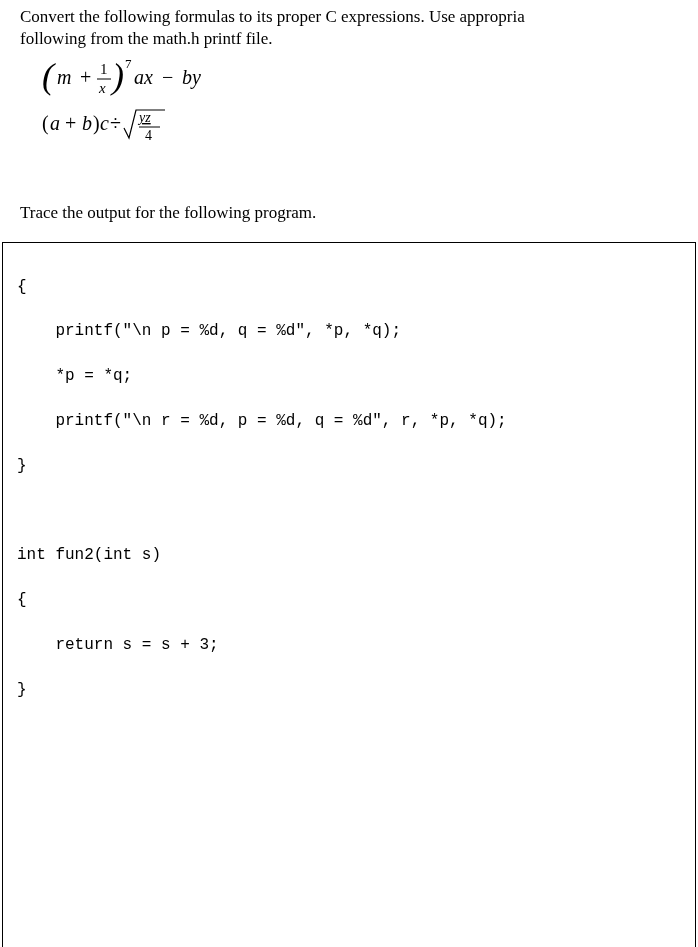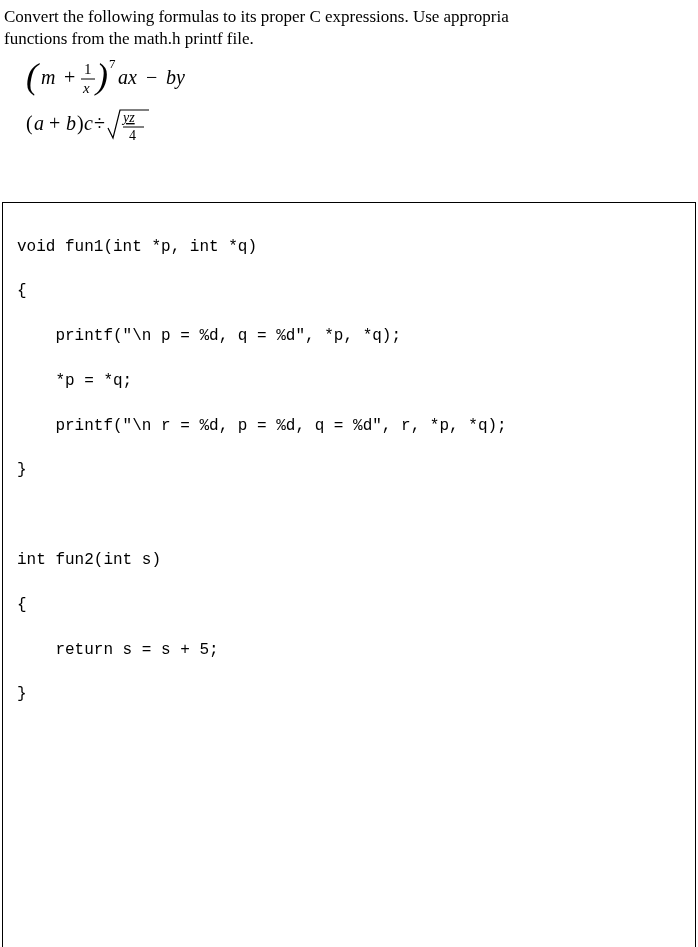--- a/index.html
+++ b/index.html
@@ -9,21 +9,21 @@
     }
     body {
       font-family: 'Times New Roman', Times, serif;
       font-size: 17px;
       color: #000;
       background: #fff;
       width: 698px;
       padding: 6px 0 0 0;
     }
     .question-block {
-      padding: 0 4px;
+      padding: 0 20px;
       margin-bottom: 18px;
     }
     .q-text {
       line-height: 1.3;
     }
     .italic {
     }
     .formula-block {
       padding: 4px 0 0 22px;
     }
@@ -49,21 +49,21 @@
     .tracenote {
       font-family: 'Times New Roman', Times, serif;
     }
   </style>
 </head>
 <body>
 
 <div class="question-block">
   <div class="q-text">
     <span>Convert the following formulas to its proper C expressions. Use appropria</span><br>
-    <span>functions from the </span><span class="italic">math.h</span><span> printf file.</span>
+    <span>following from the </span><span class="italic">math.h</span><span> printf file.</span>
   </div>
   <div class="formula-block">
 
     <svg class="formula-svg" width="280" height="48" viewBox="0 0 280 48">
 
       <text x="0" y="34" font-family="Times New Roman" font-size="36" font-style="italic">(</text>
 
       <text x="15" y="30" font-family="Times New Roman" font-size="20" font-style="italic">m</text>
 
       <text x="38" y="30" font-family="Times New Roman" font-size="20">+</text>
@@ -98,33 +98,33 @@
       <path d="M 82 26 L 87 36 L 94 8 L 123 8" stroke="#000" stroke-width="1.2" fill="none"></path>
 
       <text x="97" y="20" font-family="Times New Roman" font-size="14" font-style="italic" text-decoration="underline">yz</text>
       <line x1="97" y1="25" x2="118" y2="25" stroke="#000" stroke-width="1"></line>
       <text x="103" y="38" font-family="Times New Roman" font-size="14">4</text>
     </svg>
   </div>
 </div>
 
 <div class="question-block tracenote" style="margin-top:50px">
+  <div class="q-text">Trace the output for the following program.</div>
 </div>
 
 <div class="code-box">
-<div class="code-line">void fun1(int *p, int *q)</div>
 <div class="code-line">{</div>
 <div class="code-line">    printf("\n p = %d, q = %d", *p, *q);</div>
 <div class="code-line">    *p = *q;</div>
 <div class="code-line">    printf("\n r = %d, p = %d, q = %d", r, *p, *q);</div>
 <div class="code-line">}</div>
 <div class="code-line">&nbsp;</div>
 <div class="code-line">int fun2(int s)</div>
 <div class="code-line">{</div>
-<div class="code-line">    return s = s + 5;</div>
+<div class="code-line">    return s = s + 3;</div>
 <div class="code-line">}</div>
 <div class="code-line">&nbsp;</div>
 
 
 
 
 
 
 
 

